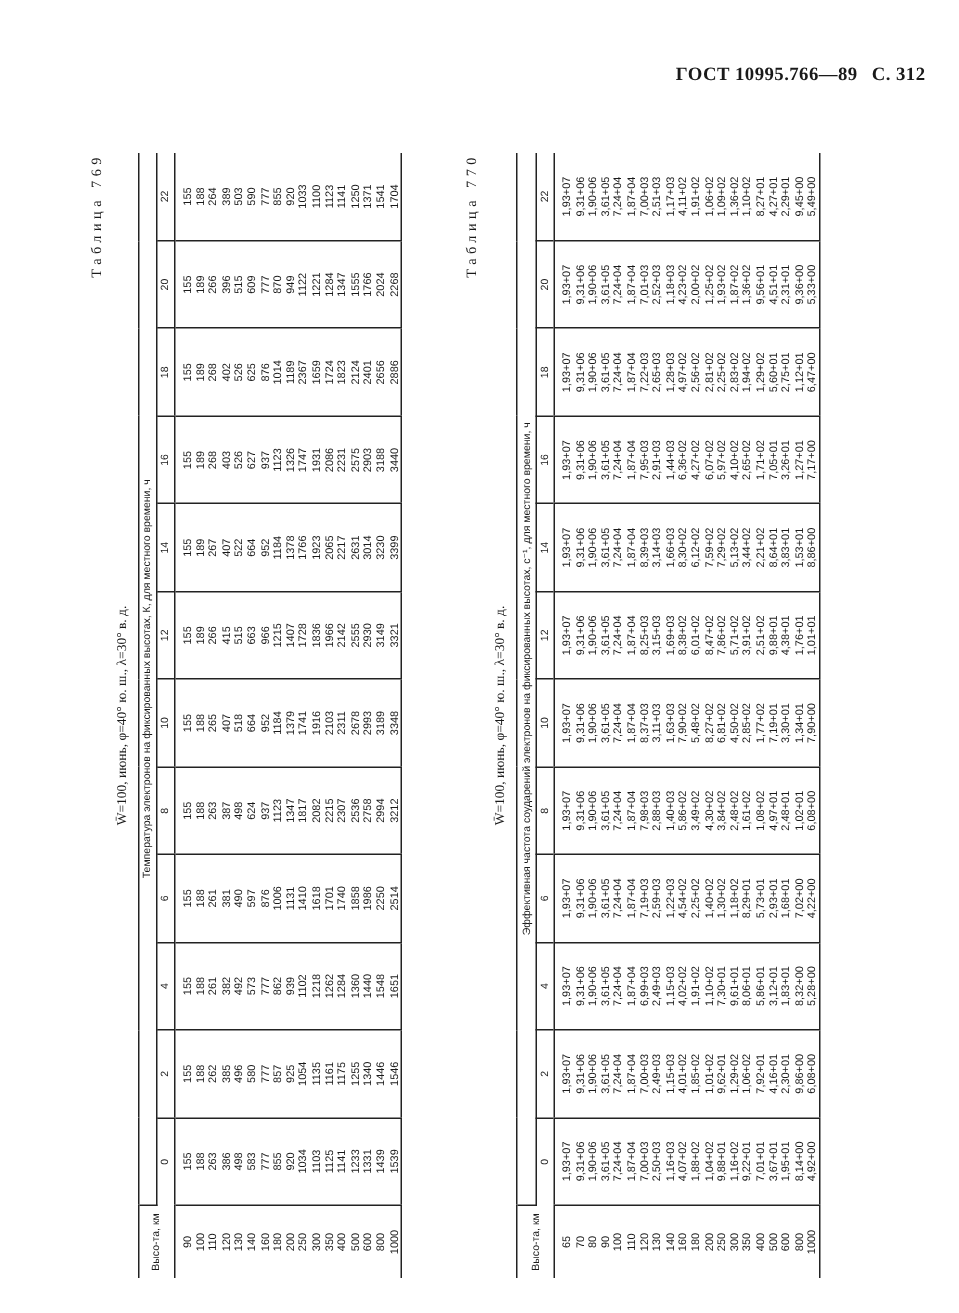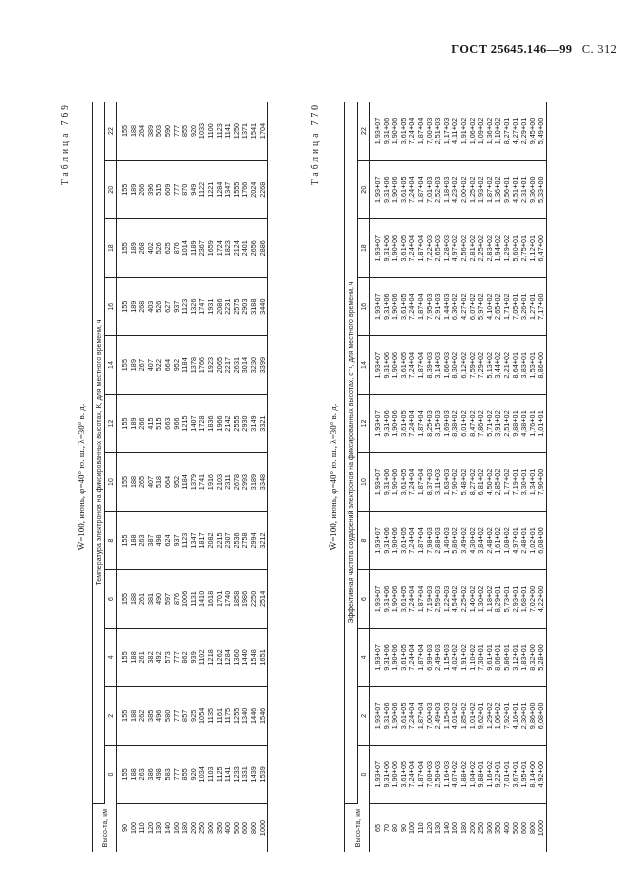--- a/index.html
+++ b/index.html
@@ -1,20 +1,20 @@
 <!DOCTYPE html>
 <html><head>
 <meta charset="utf-8">
 <style>
   html, body { margin:0; padding:0; background:#ffffff; }
   body { width:639px; height:875px; position:relative; overflow:hidden;
          font-family:"Liberation Serif", "DejaVu Serif", serif; color:#1a1a1a; }
   .page-header { position:absolute; top:42px; right:22px; font-size:12.5px; font-weight:bold;
                  letter-spacing:0.3px; }
-  .page-header .pg { font-weight:normal; margin-left:6px; }
+  .page-header .pg { font-weight:bold; margin-left:6px; }
   
   .rot { position:absolute; left:62px; top:852px; width:750px; height:550px;
          transform-origin:0 0; transform:rotate(-90deg); }
   .tblock { position:absolute; left:0; width:750px; }
   .tbl-label { position:absolute; right:0; font-size:9.5px; letter-spacing:3px; }
   .tbl-cond { position:absolute; left:0; width:100%; text-align:center; font-size:9px; }
   table { border-collapse:collapse; position:absolute; left:0; width:750px; font-size:7.3px;
           font-family:"Liberation Sans", "DejaVu Sans", sans-serif; table-layout:fixed; }
   th { font-weight:normal; font-size:7px; border-left:1px solid #222; border-bottom:1px solid #222;
        padding:2px 1px; text-align:center; vertical-align:middle; }
@@ -23,21 +23,21 @@
   td { border-left:1px solid #222; text-align:center; vertical-align:top; padding:4px 1px 0 1px;
        line-height:8.6px; }
   td:first-child { border-left:none; }
   tbody tr { border-bottom:1.5px solid #222; }
   .cell-lines span { display:block; white-space:nowrap; }
 </style>
 </head>
 <body>
 
 <div class="page-header">
-  <span>ГОСТ 25645.146—99</span>
+  <span>ГОСТ 10995.766—89</span>
   <span class="pg">С. 312</span>
 </div>
 
 <div class="rot">
 
   <div class="tblock" style="top:0;">
     <div class="tbl-label" style="top:-2px;">Таблица 769</div>
     <div class="tbl-cond" style="top:14px;">W̄=100, июнь, φ=40° ю. ш., λ=30° в. д.</div>
     <table id="t0" style="top:30px;">
       <thead>

